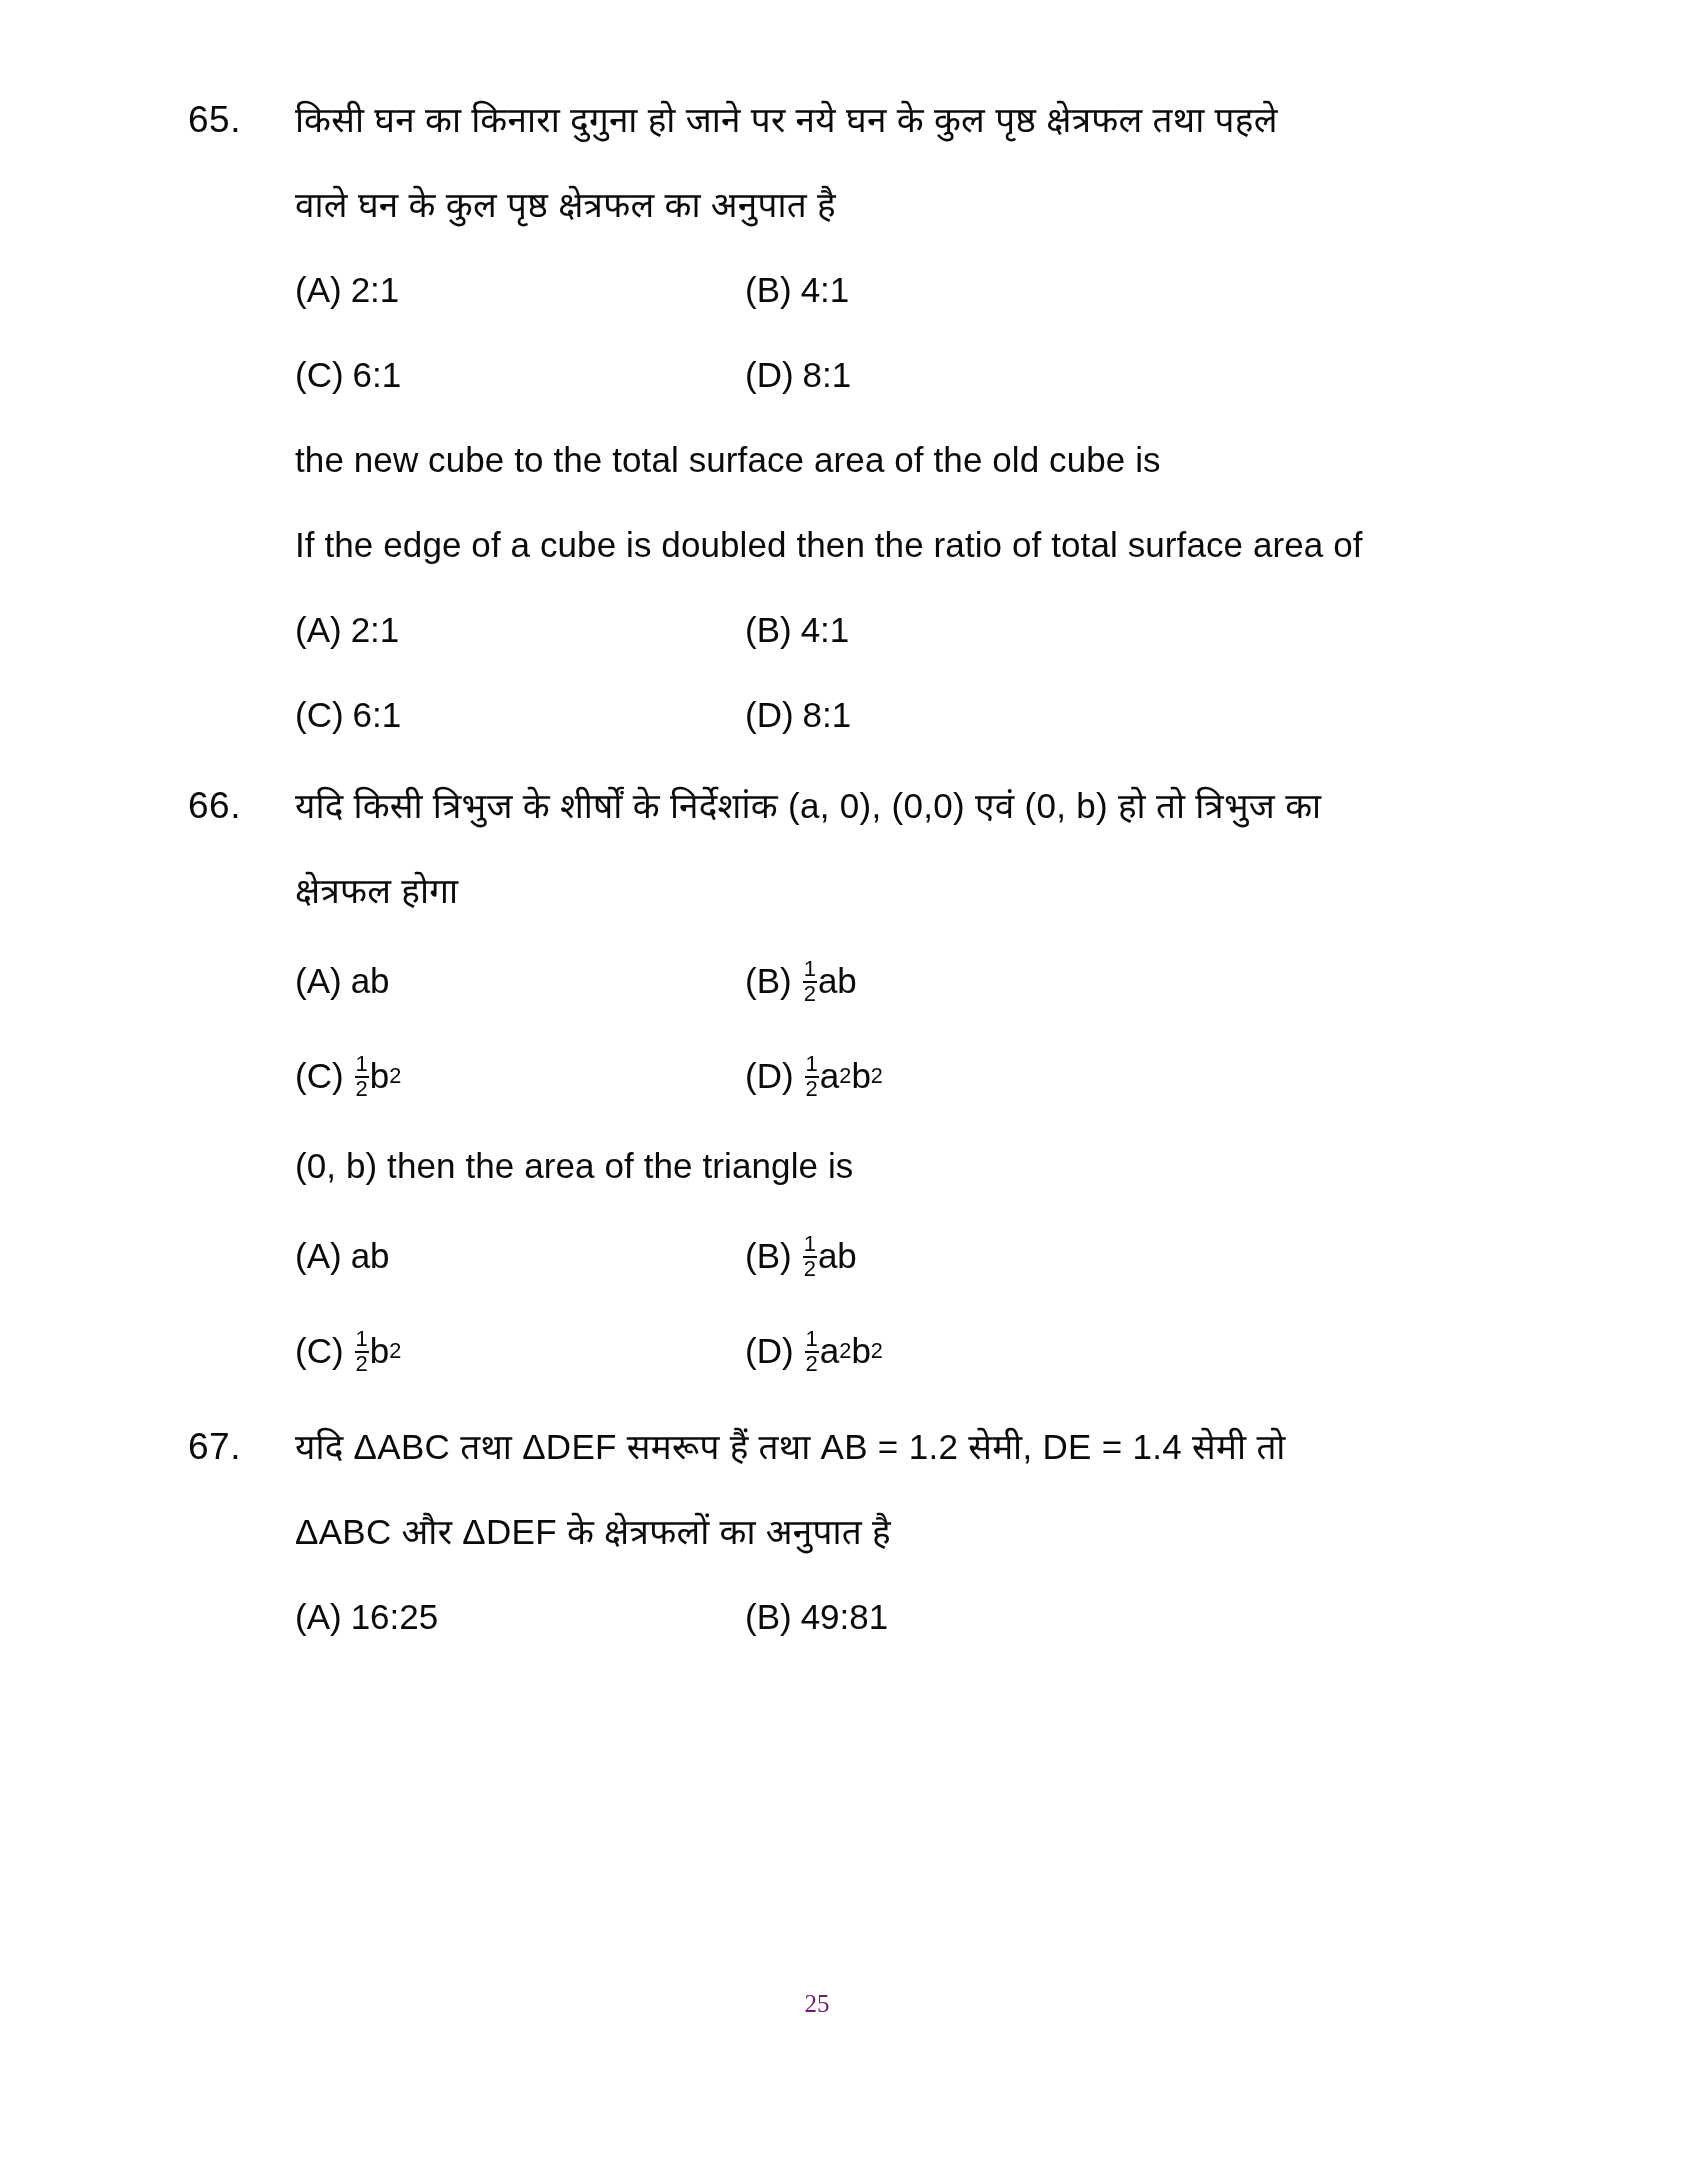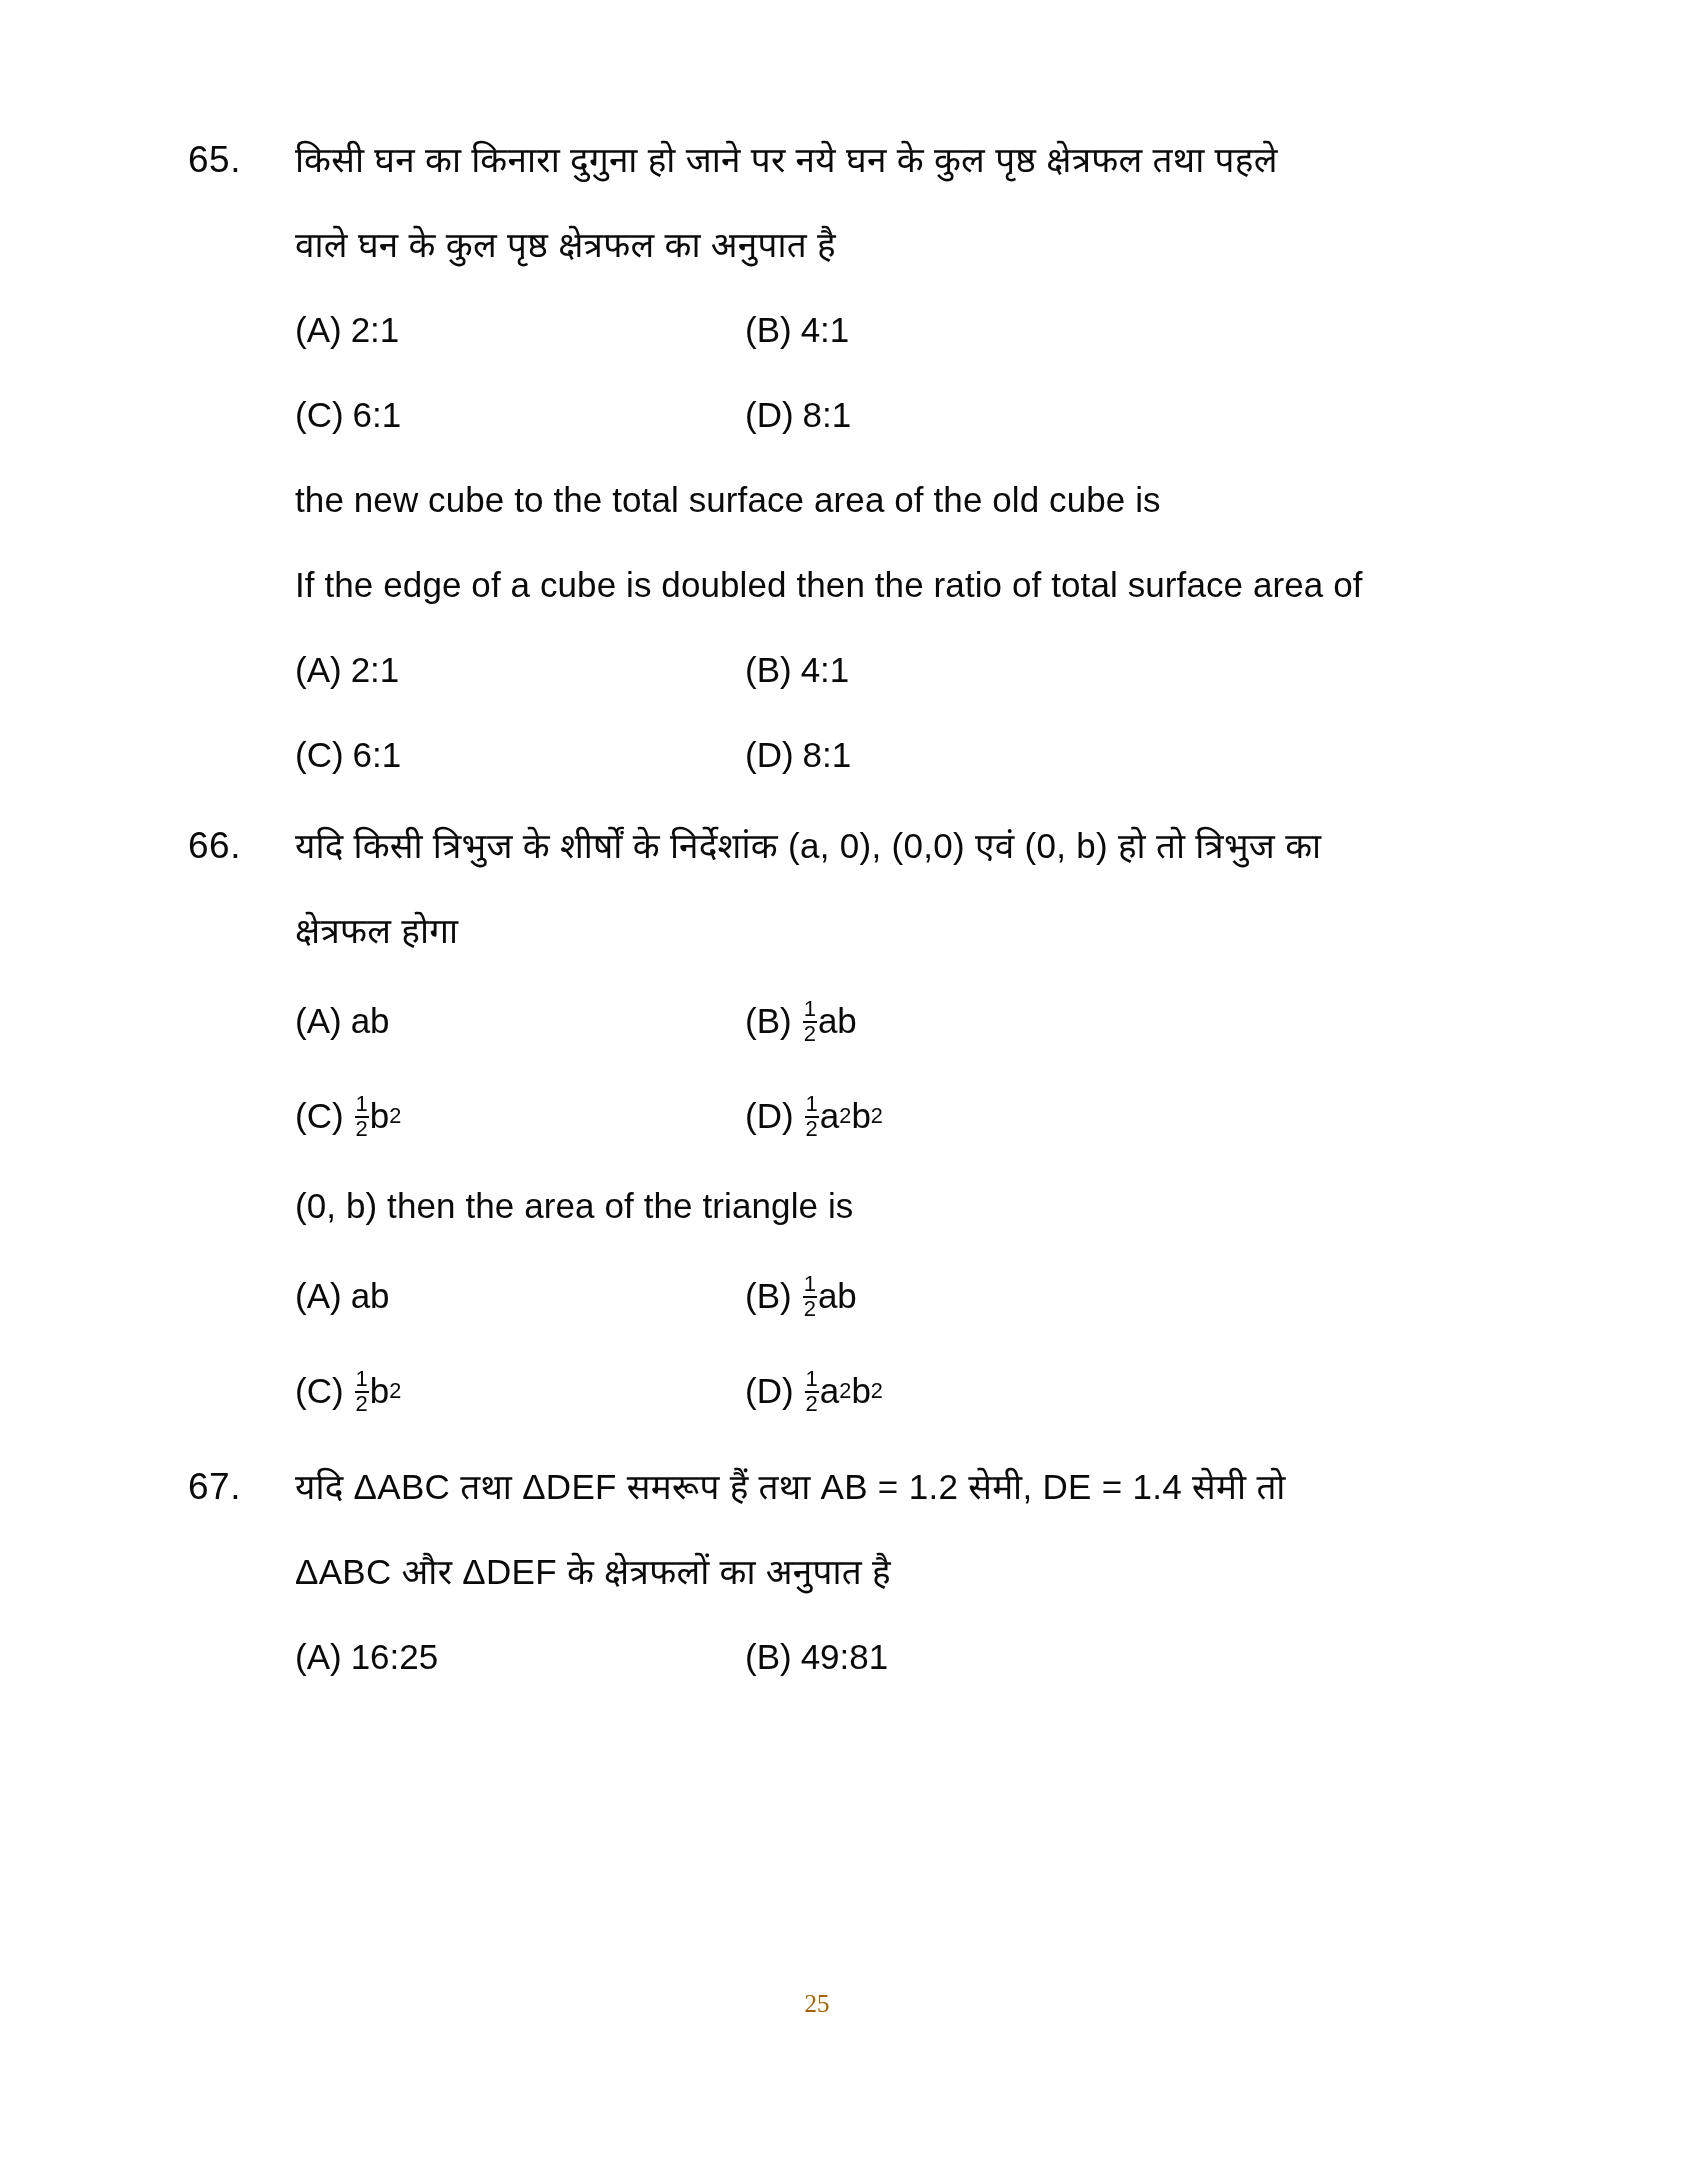--- a/index.html
+++ b/index.html
@@ -14,21 +14,21 @@
     color: #0a0a0a;
     position: relative;
     overflow: hidden;
   }
 
   .page {
     position: relative;
     width: 1634px;
     height: 2178px;
     box-sizing: border-box;
-    padding: 117px 163px 0 188px;
+    padding: 77px 163px 0 188px;
   }
 
   
   .question {
     display: block;
     margin-bottom: 6px;
   }
 
   .qline {
     display: flex;
@@ -133,21 +133,21 @@
 
   
   .page-number {
     position: absolute;
     left: 0;
     right: 0;
     top: 1990px;
     text-align: center;
     font-size: 25px;
     font-family: "Liberation Serif", serif;
-    color: #a16207;
+    color: #701a75;
   }
 </style>
 </head>
 <body>
 
 <div class="page">
 
   <div class="question">
 
     <div class="qline">

